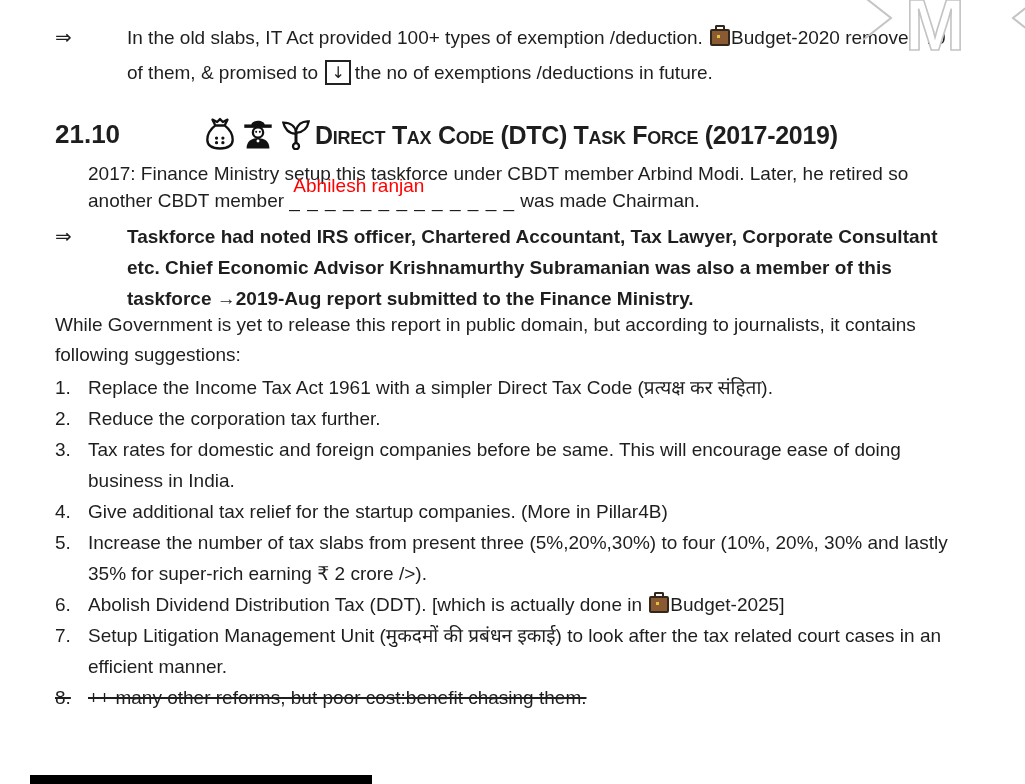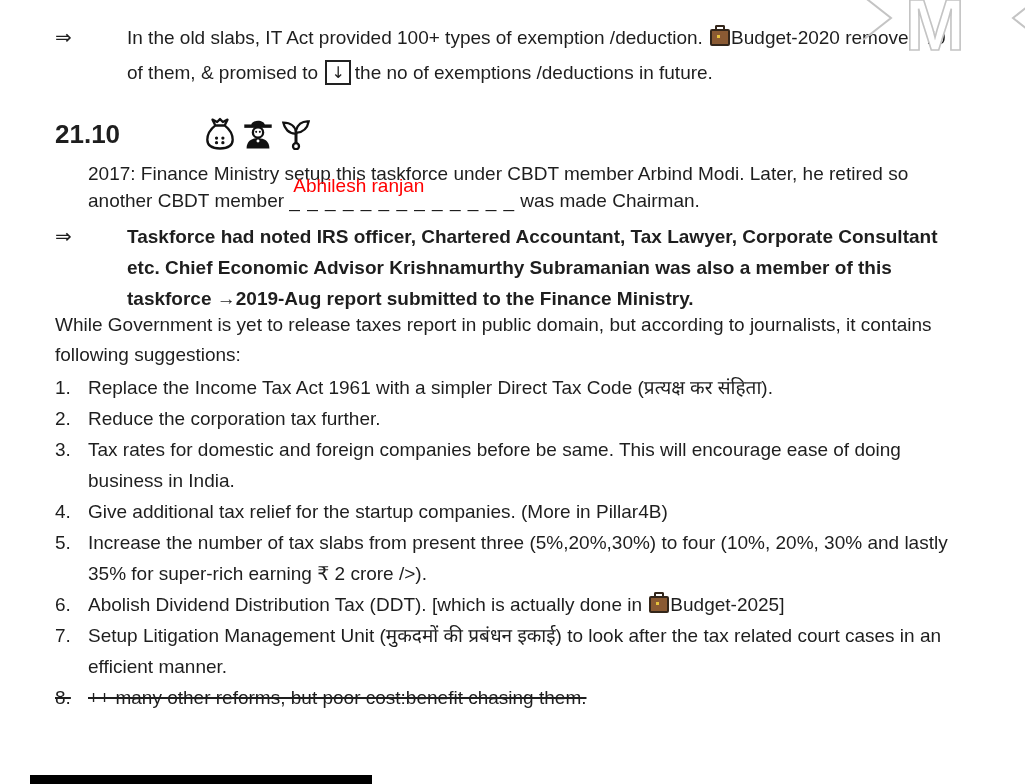--- a/index.html
+++ b/index.html
@@ -105,32 +105,33 @@
           <path d="M4,28 C4,21.5 8.5,19 14,19 C19.5,19 24,21.5 24,28 Z" fill="#111"></path>
           <circle cx="14" cy="21.5" r="2" fill="#ffffff" stroke="#111" stroke-width="1.4"></circle>
         </svg>
         <svg width="30" height="33" viewBox="0 0 26 28">
           <path d="M13,26 C13,19 13,15 13,11" fill="none" stroke="#111" stroke-width="2.6"></path>
           <path d="M13,14 C6.5,14.5 3,9.5 2,4.5 C8.5,4.5 12.5,8 13,13 Z" fill="#ffffff" stroke="#111" stroke-width="2"></path>
           <path d="M13,11.5 C14,6.5 18,3 24,3.5 C23,9 19.5,13 13,13.5 Z" fill="#ffffff" stroke="#111" stroke-width="2"></path>
           <circle cx="13" cy="25" r="2.6" fill="#ffffff" stroke="#111" stroke-width="2"></circle>
         </svg>
       </span>
+      <span class="h-title">Direct Tax Code (DTC) Task Force (2017-2019)</span>
     </div>
 
     <div class="para2017">
       <span>2017: Finance Ministry setup this taskforce under CBDT member Arbind Modi. Later, he retired so another CBDT member </span><span class="blank-wrap"><span class="annotation" style="color: rgb(255, 0, 0);">Abhilesh ranjan</span><span>_ _ _ _ _ _ _ _ _ _ _ _ _</span></span><span> was made Chairman.</span>
     </div>
 
     <div class="bullet bullet2">
       <span class="marker">⇒</span>
       <span class="btext">Taskforce had noted IRS officer, Chartered Accountant, Tax Lawyer, Corporate Consultant etc. Chief Economic Advisor Krishnamurthy Subramanian was also a member of this taskforce →2019-Aug report submitted to the Finance Ministry.</span>
     </div>
 
-    <div class="para-while">While Government is yet to release taxes report in public domain, but according to journalists, it contains following suggestions:</div>
+    <div class="para-while">While Government is yet to release this report in public domain, but according to journalists, it contains following suggestions:</div>
 
     <div class="numlist">
 
       <div class="li">
         <span class="li-num">1.</span>
         <span class="li-text">Replace the Income Tax Act 1961 with a simpler Direct Tax Code (प्रत्यक्ष कर संहिता).</span>
       </div>
 
       <div class="li">
         <span class="li-num">2.</span>

